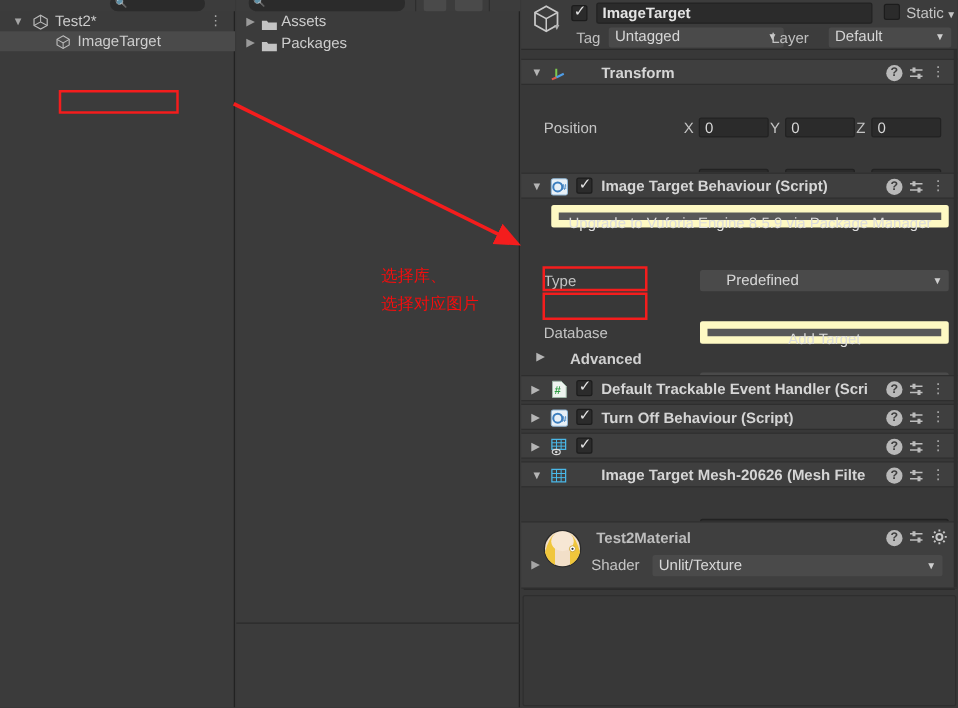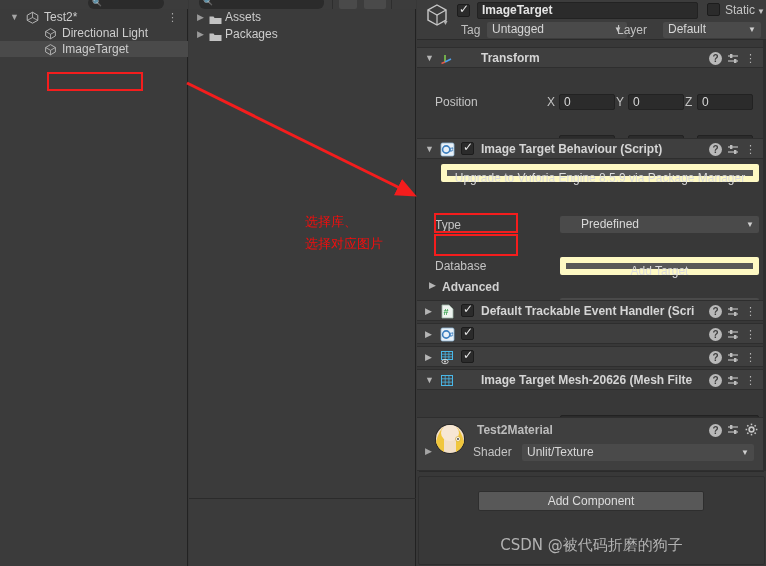--- a/index.html
+++ b/index.html
@@ -295,30 +295,20 @@
             <polygon points="8,1.5 14.5,5.2 14.5,11.5 8,15 1.5,11.5 1.5,5.2" fill="none" stroke="#b9b9b9" stroke-width="1.2"></polygon>
             <polyline points="8,1.5 8,8 14.5,11.5" fill="none" stroke="#b9b9b9" stroke-width="1"></polyline>
             <polyline points="8,8 1.5,11.5" fill="none" stroke="#b9b9b9" stroke-width="1"></polyline>
           </svg>
         </span>
         <span class="lbl">Test2*</span>
         <span class="hier-dots">⋮</span>
       </div>
 
 
-      <div class="hrow d1">
-        <span class="ico">
-          <svg class="cube-svg" viewBox="0 0 16 16">
-            <polygon points="8,2 14,5.5 14,11 8,14.5 2,11 2,5.5" fill="none" stroke="#bdbdbd" stroke-width="1.1"></polygon>
-            <polyline points="2,5.5 8,9 14,5.5" fill="none" stroke="#bdbdbd" stroke-width="1"></polyline>
-            <line x1="8" y1="9" x2="8" y2="14.5" stroke="#bdbdbd" stroke-width="1"></line>
-          </svg>
-        </span>
-        <span class="lbl">Directional Light</span>
-      </div>
 
 
       <div class="hrow d1 selected">
         <span class="ico">
           <svg class="cube-svg" viewBox="0 0 16 16">
             <polygon points="8,2 14,5.5 14,11 8,14.5 2,11 2,5.5" fill="none" stroke="#bdbdbd" stroke-width="1.1"></polygon>
             <polyline points="2,5.5 8,9 14,5.5" fill="none" stroke="#bdbdbd" stroke-width="1"></polyline>
             <line x1="8" y1="9" x2="8" y2="14.5" stroke="#bdbdbd" stroke-width="1"></line>
           </svg>
         </span>
@@ -512,21 +502,21 @@
         <div class="field-dd" style="left:143px; top:1px; width:199px;">
           <span>Test2</span>
           <span class="dd-arrow" style="line-height:17px;">▼</span>
         </div>
       </div>
 
       <div class="btn-wide" style="left:143px; top:119px; width:199px;">Add Target</div>
 
       <div class="advanced" style="top:142px;">
         <span class="adv-tw">▶</span>
-        <span style="margin-left:13px;">Advanced</span>
+        <span style="margin-left:27px;">Advanced</span>
       </div>
     </div>
 
     <div class="comp" style="top:300px; height:22px;">
       <div class="comp-hdr">
         <span class="ctw">▶</span>
         <span class="cicon">
           <svg width="15" height="15" viewBox="0 0 15 15">
             <path d="M2,1 h7 l4,4 v9 h-11 z" fill="#eef4f0" stroke="#9fb8a8" stroke-width="0.8"></path>
             <text x="3.6" y="11" font-size="9" fill="#2f9e44" font-family="Liberation Sans, sans-serif" font-weight="bold">#</text>
@@ -551,20 +541,21 @@
       <div class="comp-hdr">
         <span class="ctw">▶</span>
         <span class="cicon">
           <svg width="15" height="15" viewBox="0 0 15 15">
             <rect x="1" y="1" width="13" height="13" rx="1.5" fill="#e8f0f7" stroke="#8fb6d6" stroke-width="0.8"></rect>
             <circle cx="6.2" cy="7.5" r="3.6" fill="none" stroke="#3d7fbf" stroke-width="1.6"></circle>
             <text x="9.4" y="10.3" font-size="7" fill="#3d7fbf" font-family="Liberation Sans, sans-serif" font-weight="bold">#</text>
           </svg>
         </span>
         <span class="cchk chk on"></span>
+        <span class="ctitle" style="left:64px; width:225px;">Turn Off Behaviour (Script)</span>
         <span class="chelp"><span class="ico-q">?</span></span>
         <span class="cpreset">
           <svg width="13" height="13" viewBox="0 0 13 13" style="vertical-align:middle;">
             <line x1="1" y1="4" x2="11" y2="4" stroke="#bdbdbd" stroke-width="1.2"></line>
             <line x1="1" y1="9" x2="11" y2="9" stroke="#bdbdbd" stroke-width="1.2"></line>
             <rect x="3" y="2" width="2.4" height="4" fill="#bdbdbd"></rect>
             <rect x="7" y="7" width="2.4" height="4" fill="#bdbdbd"></rect>
           </svg>
         </span>
         <span class="cmenu">⋮</span>
@@ -683,22 +674,20 @@
       <span class="shader-lbl">Shader</span>
       <div class="shader-dd">
         <span>Unlit/Texture</span>
         <span class="dd-arrow" style="line-height:17px;">▼</span>
       </div>
     </div>
 
     <div class="insp-bottom-line"></div>
     <div class="insp-panel-edge"></div>
 
-    <div class="add-comp">Add Component</div>
-    <div class="watermark">CSDN @被代码折磨的狗子</div>
 
     <div class="right-strip"></div>
   </div>
 
   <div class="ann-box" style="left:47px; top:72px; width:96px; height:19px;"></div>
 
   <div class="ann-box" style="left:434px; top:213px; width:84px; height:20px;"></div>
 
   <div class="ann-box" style="left:434px; top:234px; width:84px; height:22px;"></div>
 

